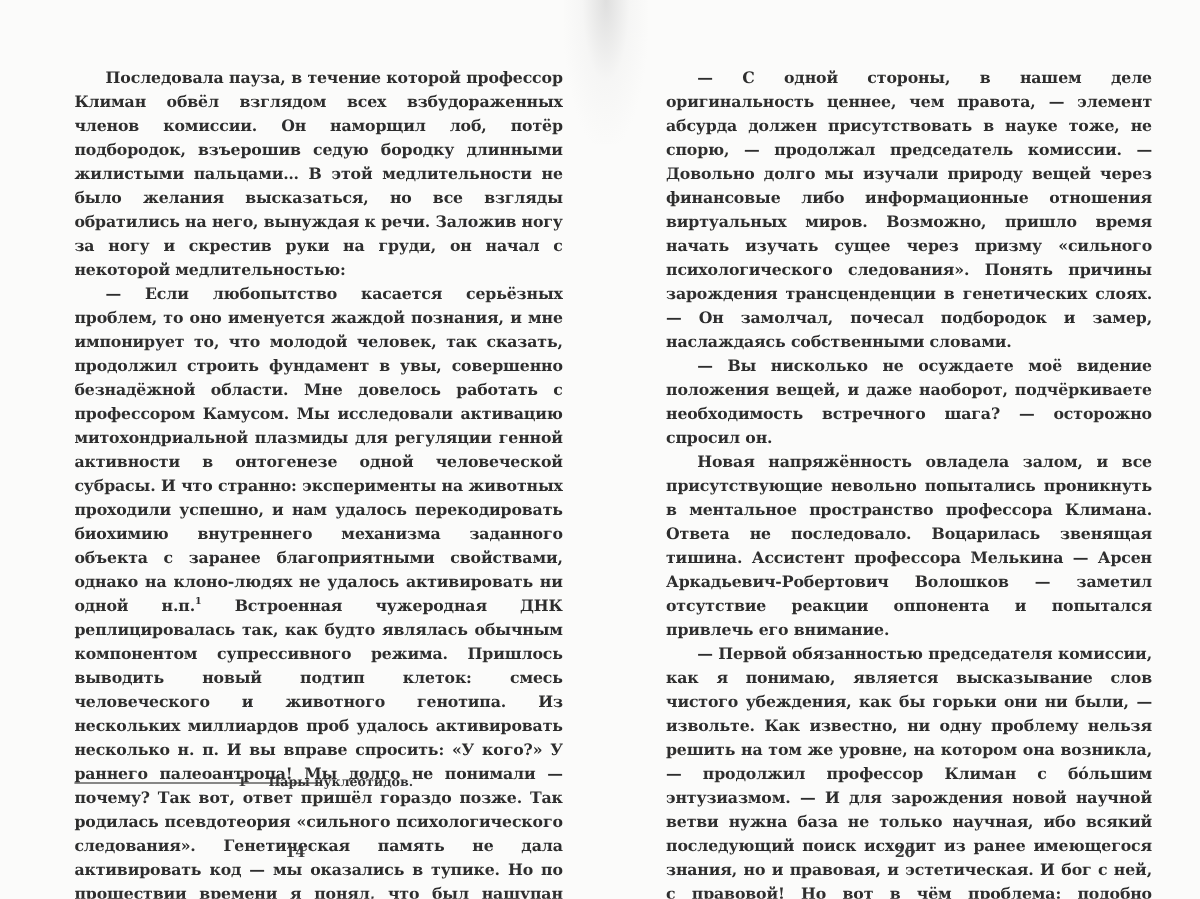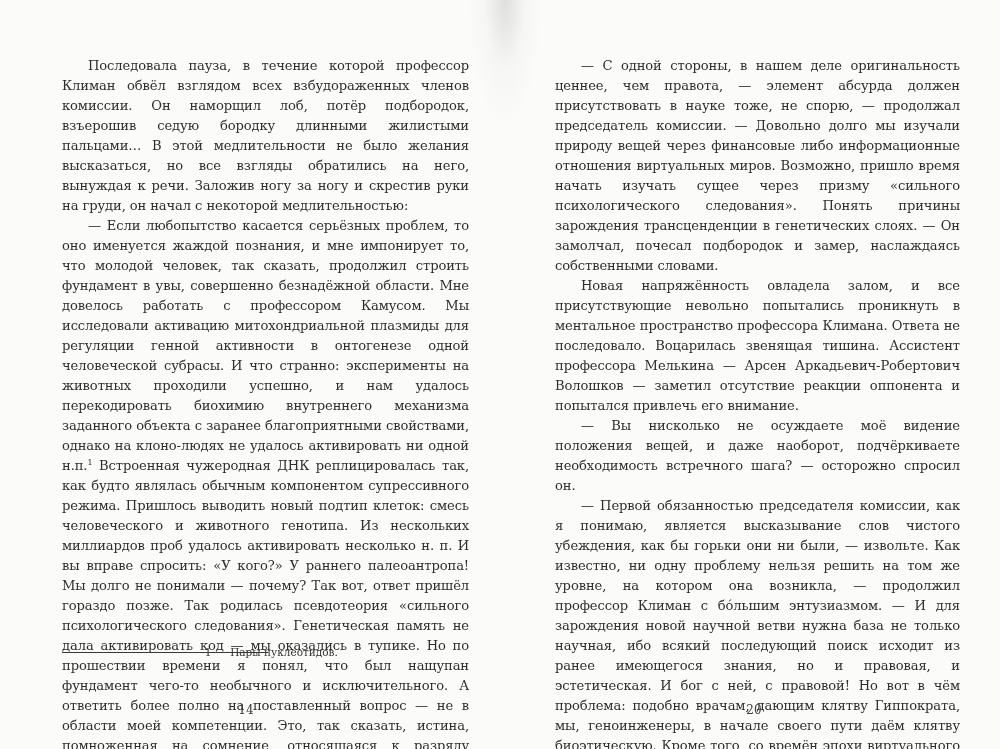--- a/index.html
+++ b/index.html
@@ -1,15 +1,15 @@
 <!DOCTYPE html>
 <html><head>
   <meta charset="utf-8">
   <style>
-    * { box-sizing: border-box; margin: 0; padding: 0; }
+    * { box-sizing: border-box; margin: 0; padding: 0; font-weight: bold; }
     html, body {
       width: 1000px;
       height: 749px;
       overflow: hidden;
       background: #fbfbfa;
     }
     body {
       position: relative;
       font-family: "DejaVu Serif", "Liberation Serif", serif;
       color: #2e2e2e;
@@ -95,19 +95,19 @@
 
   <div class="footnote-rule"></div>
   <div class="footnote">
     <span class="fn-num">1</span><span>Пары нуклеотидов.</span>
   </div>
 
   <div class="page-number pn-left">14</div>
 
   <div class="page page-right">
     <p class="para">— С одной стороны, в нашем деле оригинальность ценнее, чем правота, — элемент абсурда должен присутствовать в науке тоже, не спорю, — продолжал председатель комиссии. — Довольно долго мы изучали природу вещей через финансовые либо информационные отношения виртуальных миров. Возможно, пришло время начать изучать сущее через призму «сильного психологического следования». Понять причины зарождения трансценденции в генетических слоях. — Он замолчал, почесал подбородок и замер, наслаждаясь собственными словами.</p>
+    <p class="para">— Вы нисколько не осуждаете моё видение положения вещей, и даже наоборот, подчёркиваете необходимость встречного шага? — осторожно спросил он.</p>
     <p class="para">Новая напряжённость овладела залом, и все присутствующие невольно попытались проникнуть в ментальное пространство профессора Климана. Ответа не последовало. Воцарилась звенящая тишина. Ассистент профессора Мелькина — Арсен Аркадьевич-Робертович Волошков — заметил отсутствие реакции оппонента и попытался привлечь его внимание.</p>
-    <p class="para">— Вы нисколько не осуждаете моё видение положения вещей, и даже наоборот, подчёркиваете необходимость встречного шага? — осторожно спросил он.</p>
     <p class="para">— Первой обязанностью председателя комиссии, как я понимаю, является высказывание слов чистого убеждения, как бы горьки они ни были, — извольте. Как известно, ни одну проблему нельзя решить на том же уровне, на котором она возникла, — продолжил профессор Климан с бóльшим энтузиазмом. — И для зарождения новой научной ветви нужна база не только научная, ибо всякий последующий поиск исходит из ранее имеющегося знания, но и правовая, и эстетическая. И бог с ней, с правовой! Но вот в чём проблема: подобно врачам, дающим клятву Гиппократа, мы, геноинженеры, в начале своего пути даём клятву биоэтическую. Кроме того, со времён эпохи виртуального мира биоэтика претерпела изменения,</p>
   </div>
 
   <div class="page-number pn-right">20</div>
 </div>
 
 </body></html>

